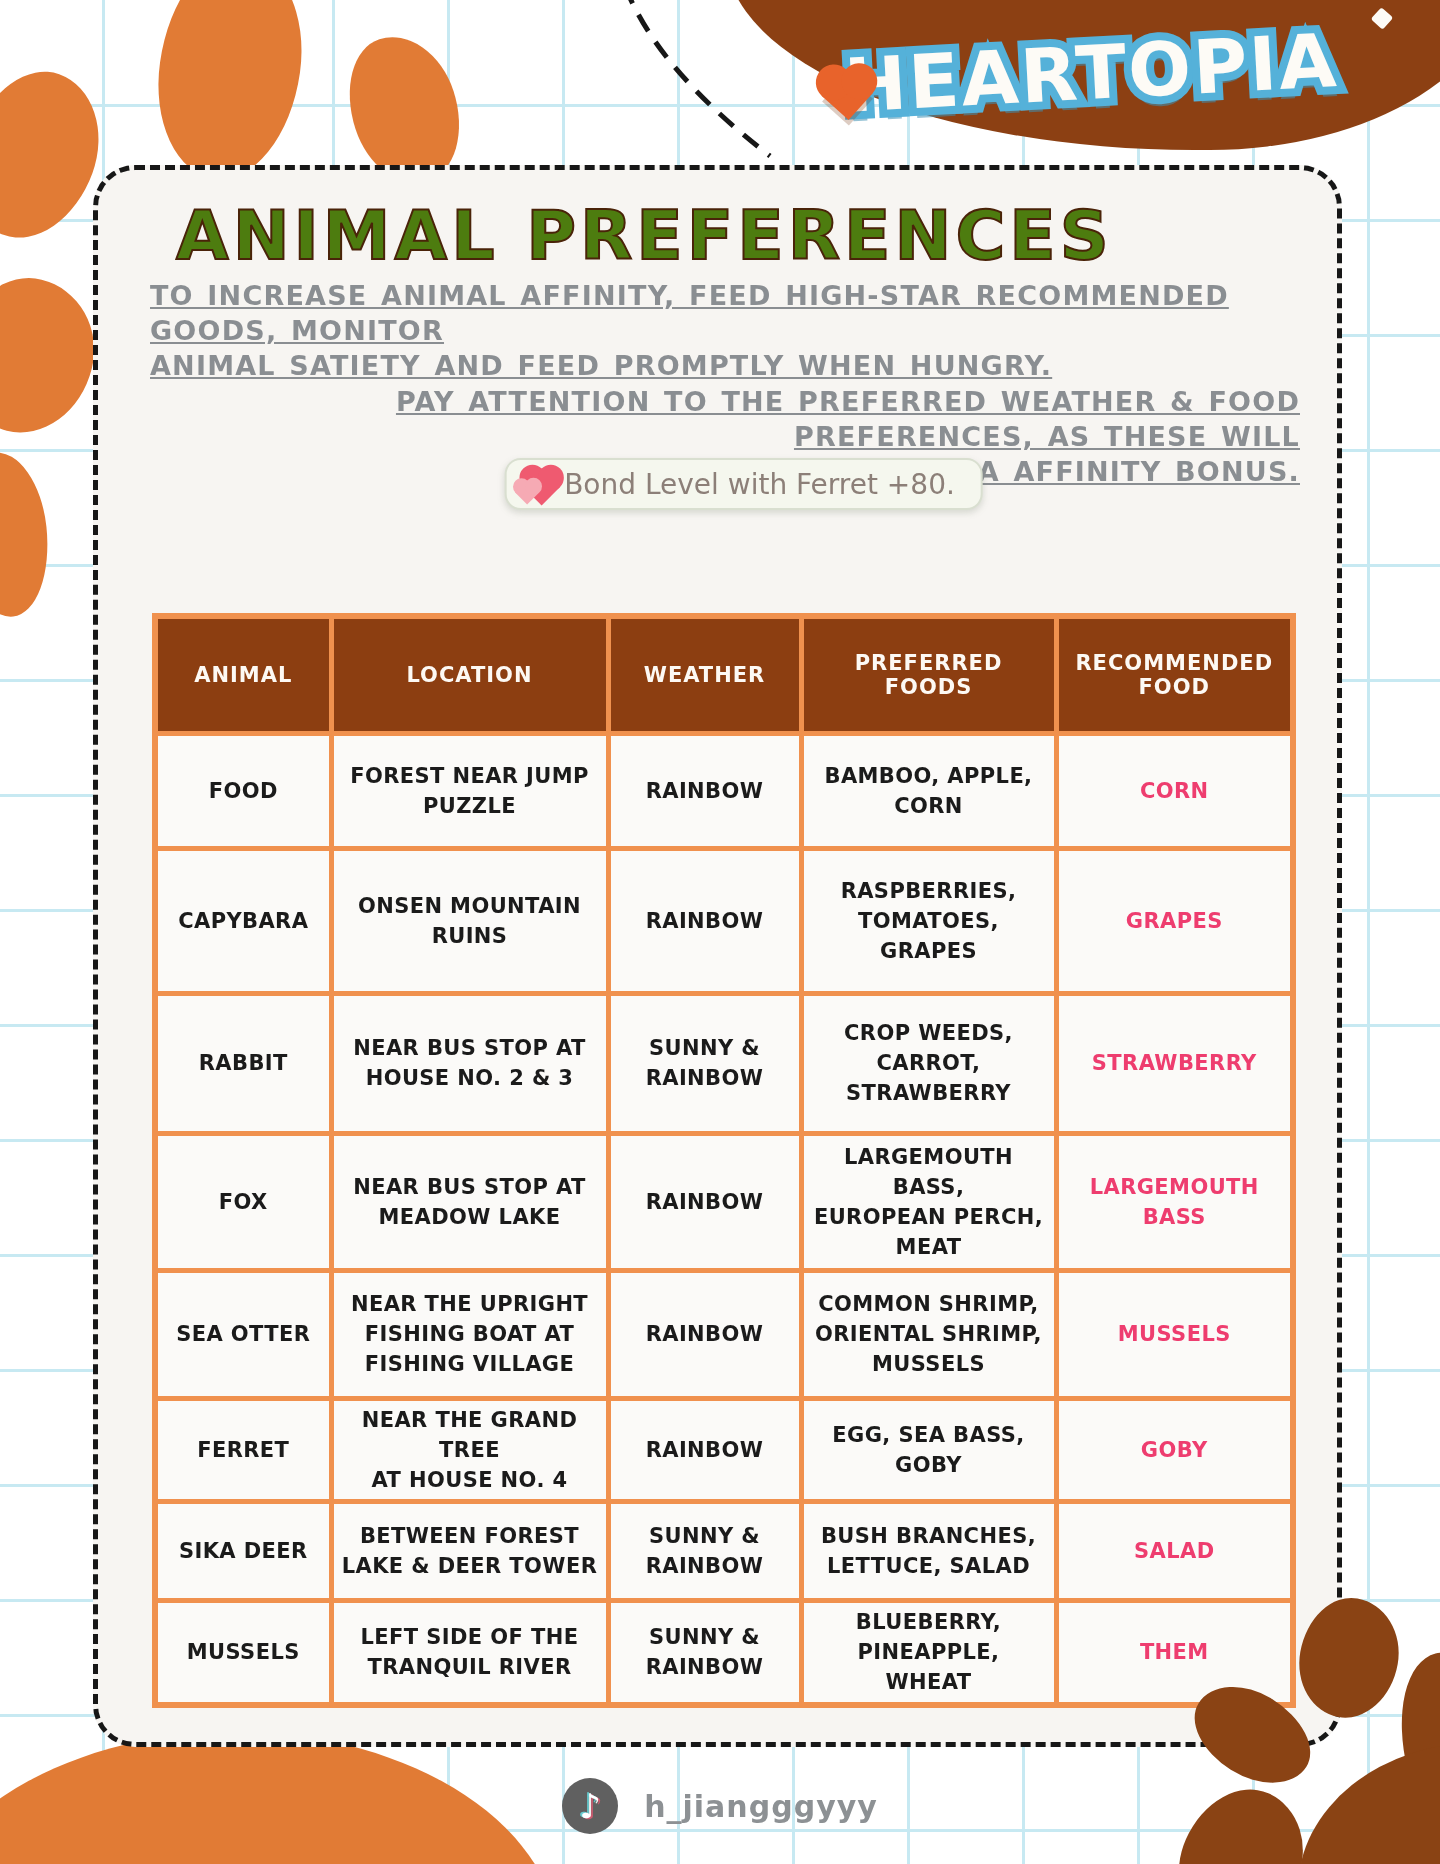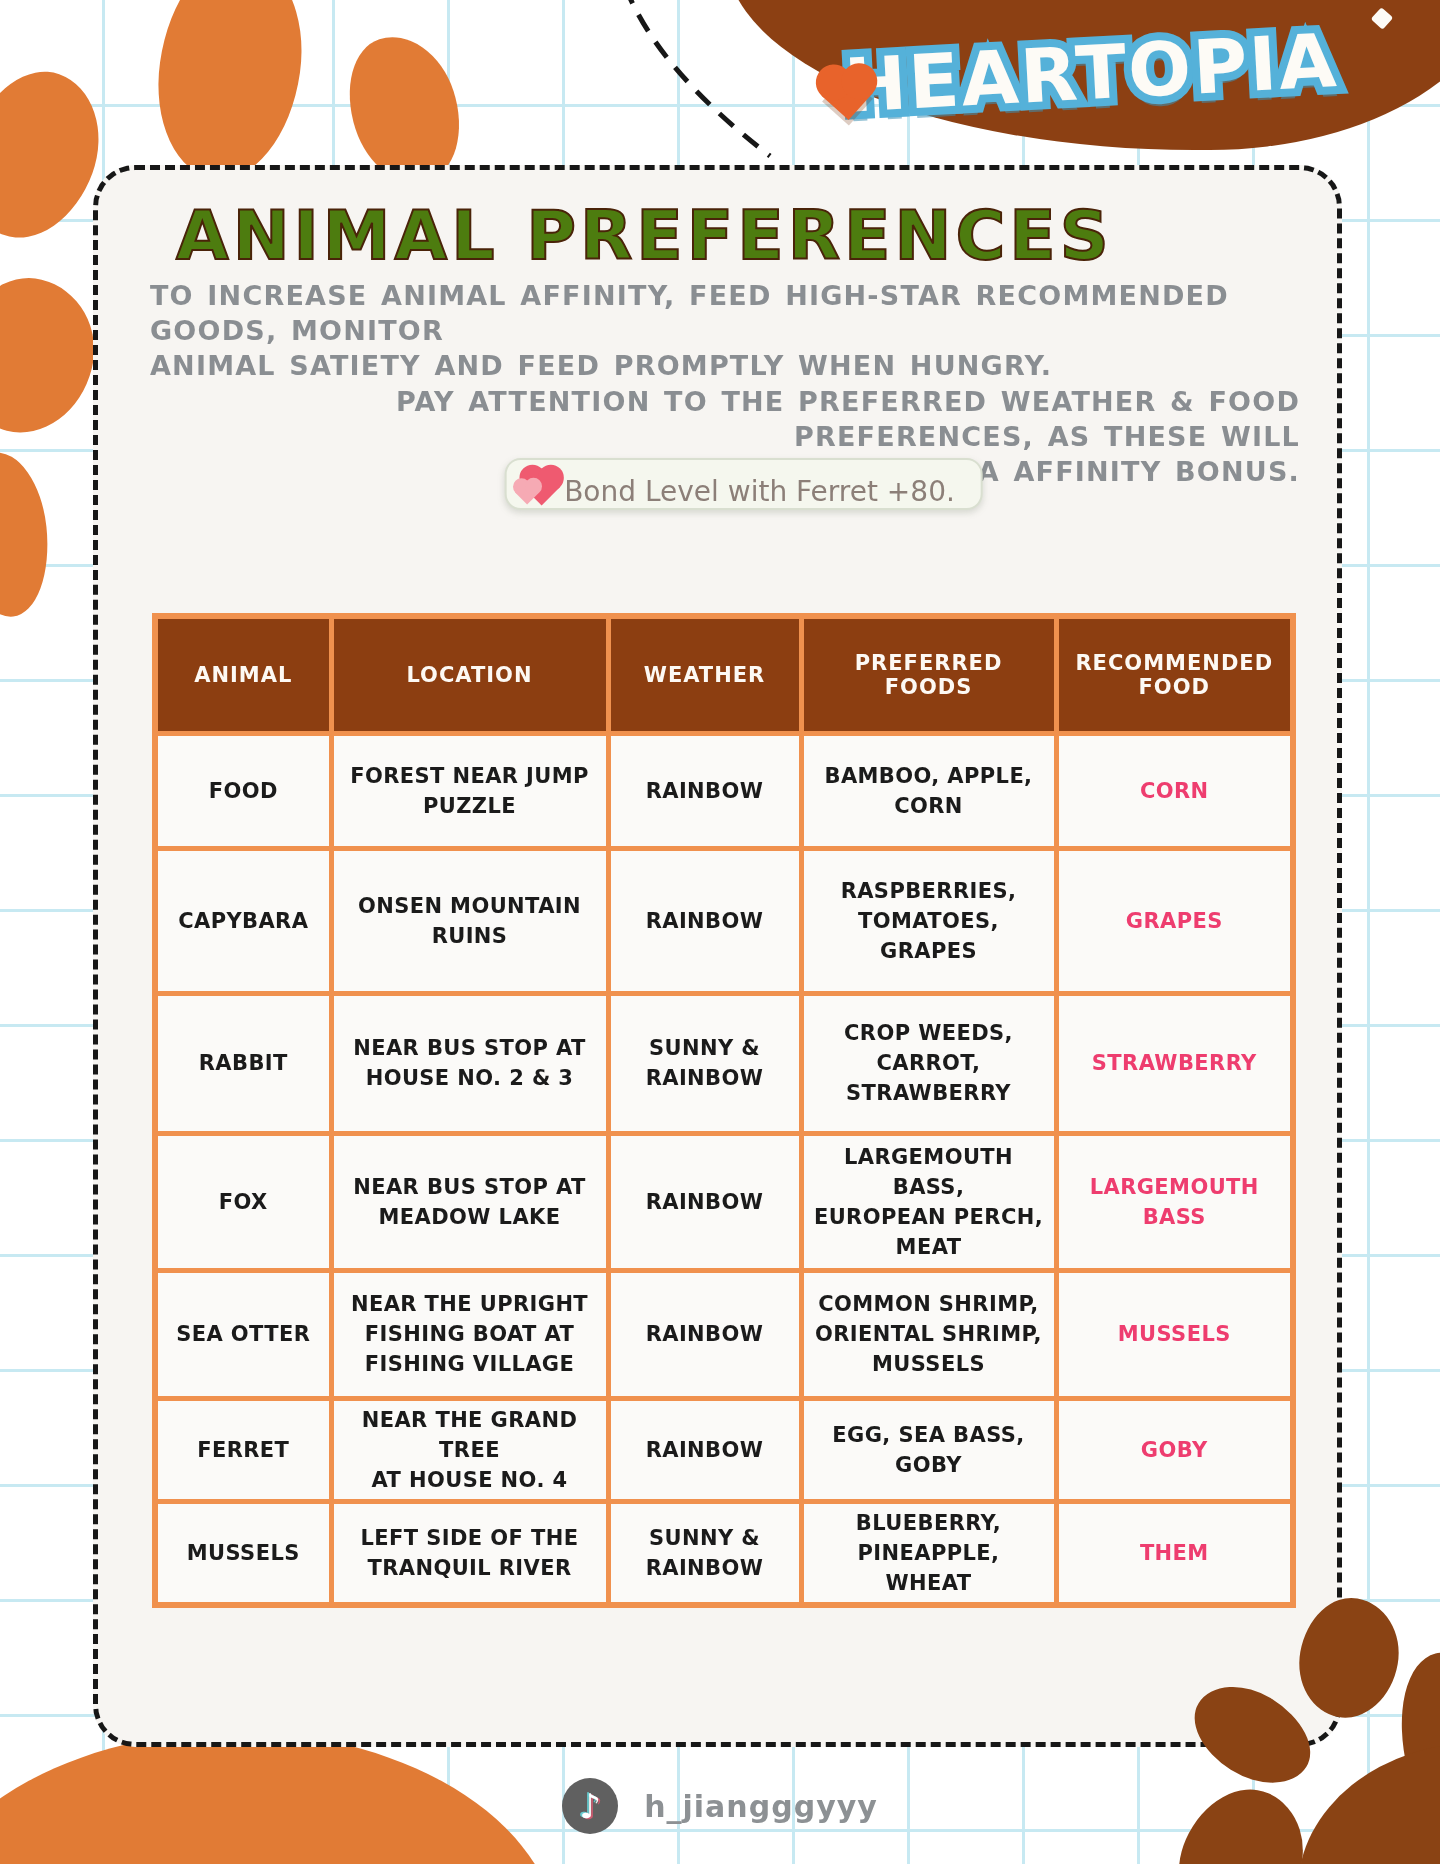--- a/index.html
+++ b/index.html
@@ -50,26 +50,26 @@
   .dash-curve{ position:absolute; left:585px; top:-6px; z-index:2; }
   
   .title{
     position:absolute; left:78px; top:26px;
     font-size:68px; font-weight:900; letter-spacing:4px; color:#4d7c0f;
     -webkit-text-stroke:2px #4A2309; white-space:nowrap;
   }
   .para{
     position:absolute; left:52px; width:1150px;
     font-size:27px; font-weight:700; letter-spacing:1.2px; word-spacing:3px;
-    color:#8A8E92; line-height:35px; white-space:pre-line;
+    color:#8A8E92; line-height:35px; white-space:pre-line;text-decoration:underline;
   }
   .p1{ top:108px; } .p2{ top:214px;text-align:right; } .p3{ top:356px; }
   .badge{
     position:absolute; top:288px; left:50%; transform:translateX(calc(-50% + 26px));
-    height:52px; padding:0 26px 0 58px; display:flex; align-items:flex-end;
+    height:52px; padding:0 26px 0 58px; display:flex; align-items:center;
     background:#F5F7EE; border:2px solid #D9DFD0; border-radius:16px;
     box-shadow:0 3px 6px rgba(120,130,110,0.25);
     font-size:28px; font-weight:500; color:#8C7F78; white-space:nowrap;
   }
   .badge-heart-big{ width:26px; height:26px; background:#EF5A70; left:22px; top:14px; }
   .badge-heart-small{ width:17px; height:17px; background:#F6AAB4; left:12px; top:24px; }
   
   table.pref{
     position:absolute; left:54px; top:443px; width:1138px;
     border-collapse:collapse; table-layout:fixed;
@@ -219,20 +219,30 @@
         </tr>
         <tr>
           <td>FERRET</td>
           <td>NEAR THE GRAND TREE
 AT HOUSE NO. 4</td>
           <td>RAINBOW</td>
           <td>EGG, SEA BASS, GOBY</td>
           <td class="rec">GOBY</td>
         </tr>
         <tr>
+          <td>SIKA DEER</td>
+          <td>BETWEEN FOREST
+LAKE &amp; DEER TOWER</td>
+          <td>SUNNY &amp;
+RAINBOW</td>
+          <td>BUSH BRANCHES,
+LETTUCE, SALAD</td>
+          <td class="rec">SALAD</td>
+        </tr>
+        <tr>
           <td>MUSSELS</td>
           <td>LEFT SIDE OF THE
 TRANQUIL RIVER</td>
           <td>SUNNY &amp;
 RAINBOW</td>
           <td>BLUEBERRY,
 PINEAPPLE, WHEAT</td>
           <td class="rec">THEM</td>
         </tr>
       </tbody>

